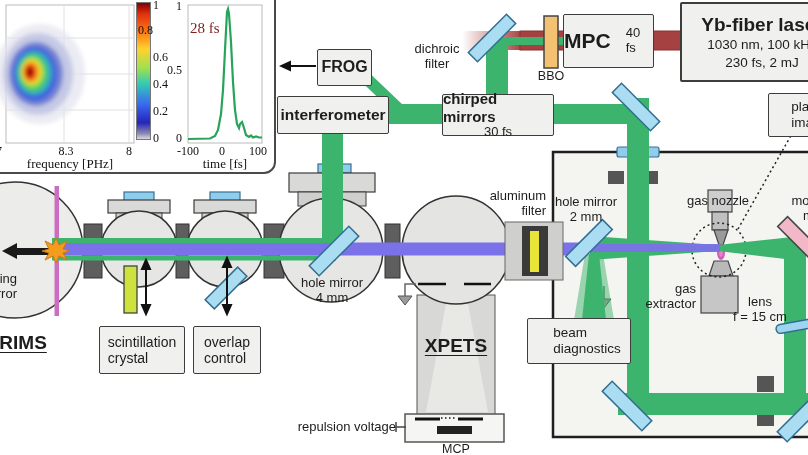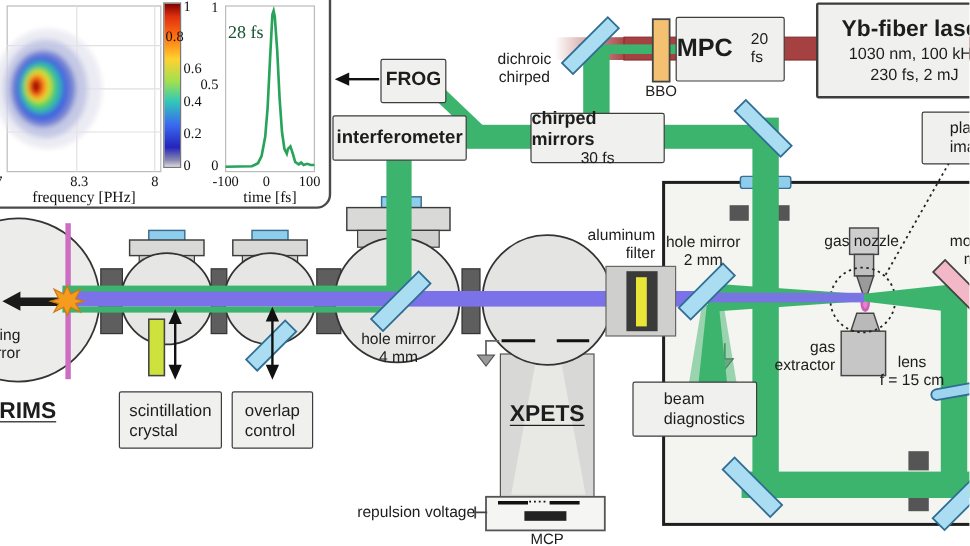--- a/index.html
+++ b/index.html
@@ -247,36 +247,36 @@
   <div class="tick" style="left:-2px;top:146px;">7</div>
   <div class="tick" style="left:56px;top:146px;width:24px;text-align:center;">8.3</div>
   <div class="tick" style="left:124px;top:146px;width:14px;text-align:center;">8</div>
   <div class="tick" style="left:10px;top:158px;width:124px;text-align:center;font-size:13px;">frequency [PHz]</div>
   <div class="tick" style="left:164px;top:1px;width:20px;text-align:right;">1</div>
   <div class="tick" style="left:164px;top:65px;width:20px;text-align:right;">0.5</div>
   <div class="tick" style="left:164px;top:133px;width:20px;text-align:right;">0</div>
   <div class="tick" style="left:176px;top:146px;width:28px;text-align:center;">-100</div>
   <div class="tick" style="left:216px;top:146px;width:16px;text-align:center;">0</div>
   <div class="tick" style="left:246px;top:146px;width:28px;text-align:center;">100</div>
-  <div class="tick" style="left:192px;top:22px;font-size:15px;color:#14532d;">28 fs</div>
+  <div class="tick" style="left:192px;top:22px;font-size:15px;color:#7f1d1d;">28 fs</div>
   <div class="tick" style="left:184px;top:158px;width:86px;text-align:center;font-size:13px;">time [fs]</div>
 </div>
 
 <div class="box bold" style="left:317px;top:49px;width:53px;height:35px;font-size:16px;"><span>FROG</span></div>
 
 <div class="box bold" style="left:277px;top:96px;width:110px;height:36px;font-size:15.5px;"><span>interferometer</span></div>
 
 <div class="box" style="left:442px;top:94px;width:110px;height:40px;">
   <span class="bold" style="font-size:15px;">chirped mirrors</span>
   <span style="font-size:13px;">30 fs</span>
 </div>
 
 <div class="box" style="left:563px;top:14px;width:89px;height:52px;flex-direction:row;gap:15px;">
   <span class="bold" style="font-size:21px;">MPC</span>
-  <span style="font-size:13px;">20 fs</span>
+  <span style="font-size:13px;">40 fs</span>
 </div>
 
 <div class="box" style="left:680px;top:2px;width:160px;height:76px;border-width:2px;gap:2px;">
   <span class="bold" style="font-size:19px;">Yb-fiber laser</span>
   <span style="font-size:13.5px;">1030 nm, 100 kHz</span>
   <span style="font-size:13.5px;">230 fs, 2 mJ</span>
 </div>
 
 <div class="box" style="left:768px;top:93px;width:92px;height:42px;font-size:13.5px;"><span>plasma
 imaging</span></div>
@@ -284,21 +284,21 @@
 <div class="box" style="left:527px;top:318px;width:86px;height:44px;font-size:13.5px;padding-left:16px;"><span>beam
 diagnostics</span></div>
 
 <div class="box" style="left:99px;top:326px;width:84px;height:46px;font-size:14px;"><span>scintillation
 crystal</span></div>
 
 <div class="box" style="left:193px;top:326px;width:66px;height:46px;font-size:14px;"><span>overlap
 control</span></div>
 
 <div class="lbl" style="left:408px;top:42px;width:58px;">dichroic
-chirped</div>
+filter</div>
 <div class="lbl" style="left:536px;top:69px;width:30px;font-size:12.5px;">BBO</div>
 <div class="lbl" style="left:478px;top:189px;width:68px;text-align:right;">aluminum
 filter</div>
 <div class="lbl" style="left:550px;top:195px;width:72px;">hole mirror
 2 mm</div>
 <div class="lbl" style="left:296px;top:276px;width:72px;">hole mirror
 4 mm</div>
 <div class="lbl" style="left:686px;top:194px;width:64px;">gas nozzle</div>
 <div class="lbl" style="left:634px;top:282px;width:62px;text-align:right;">gas
 extractor</div>

